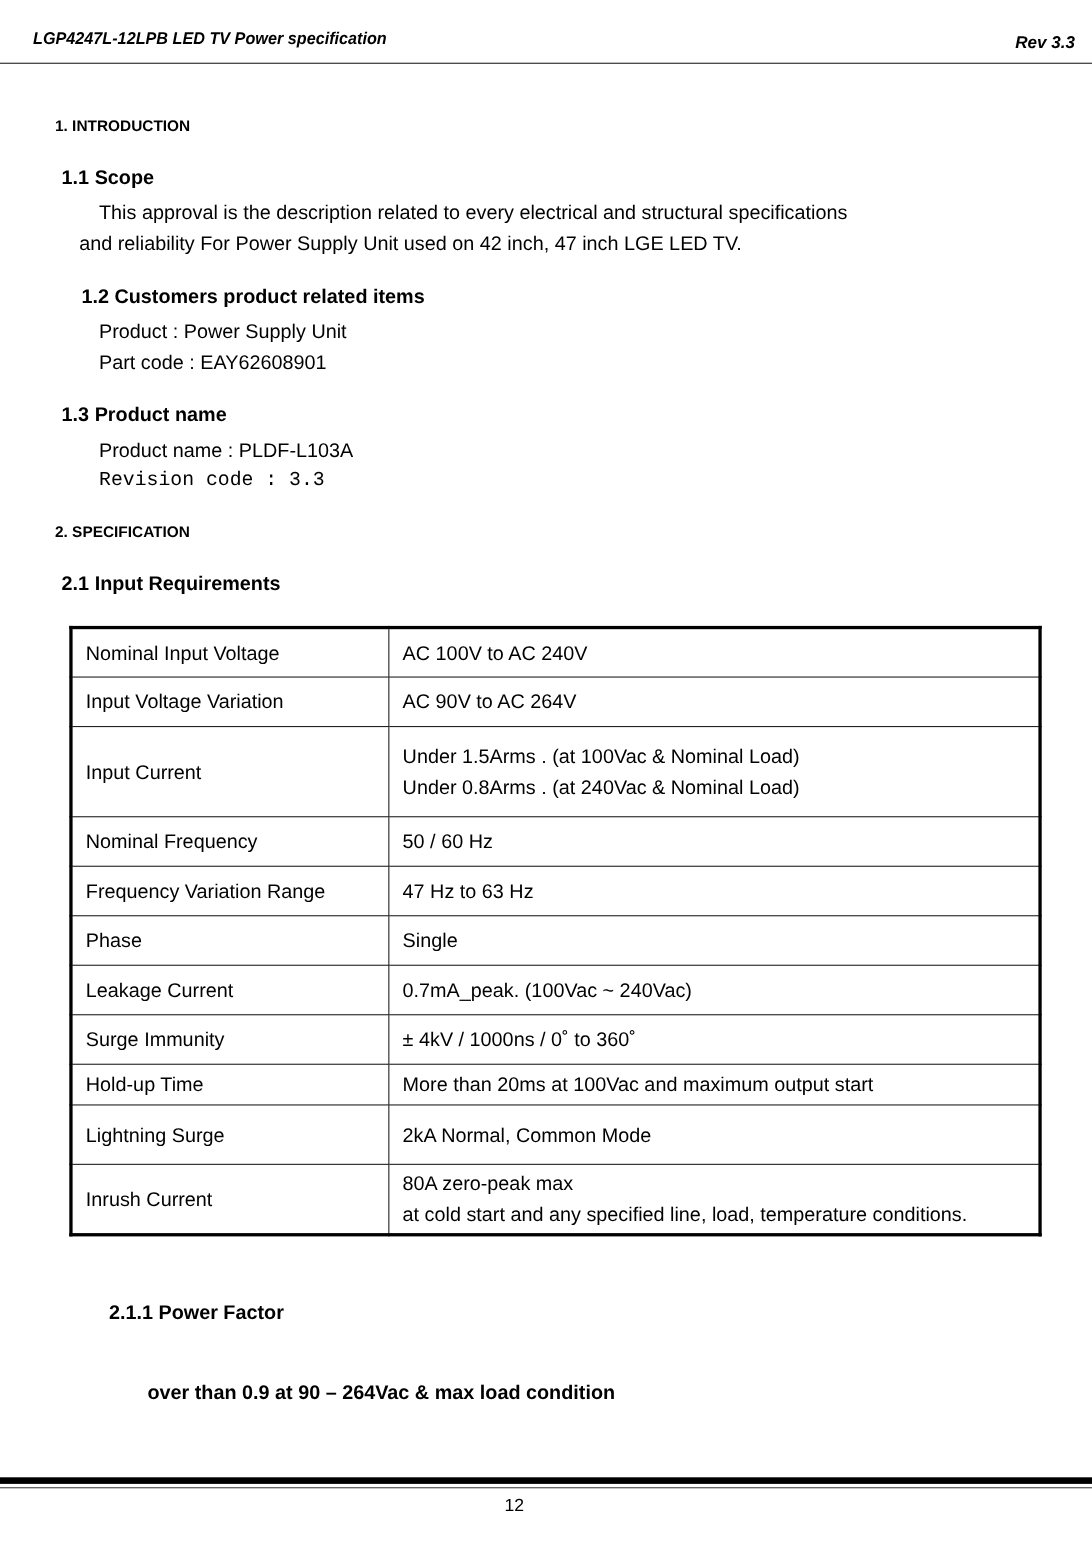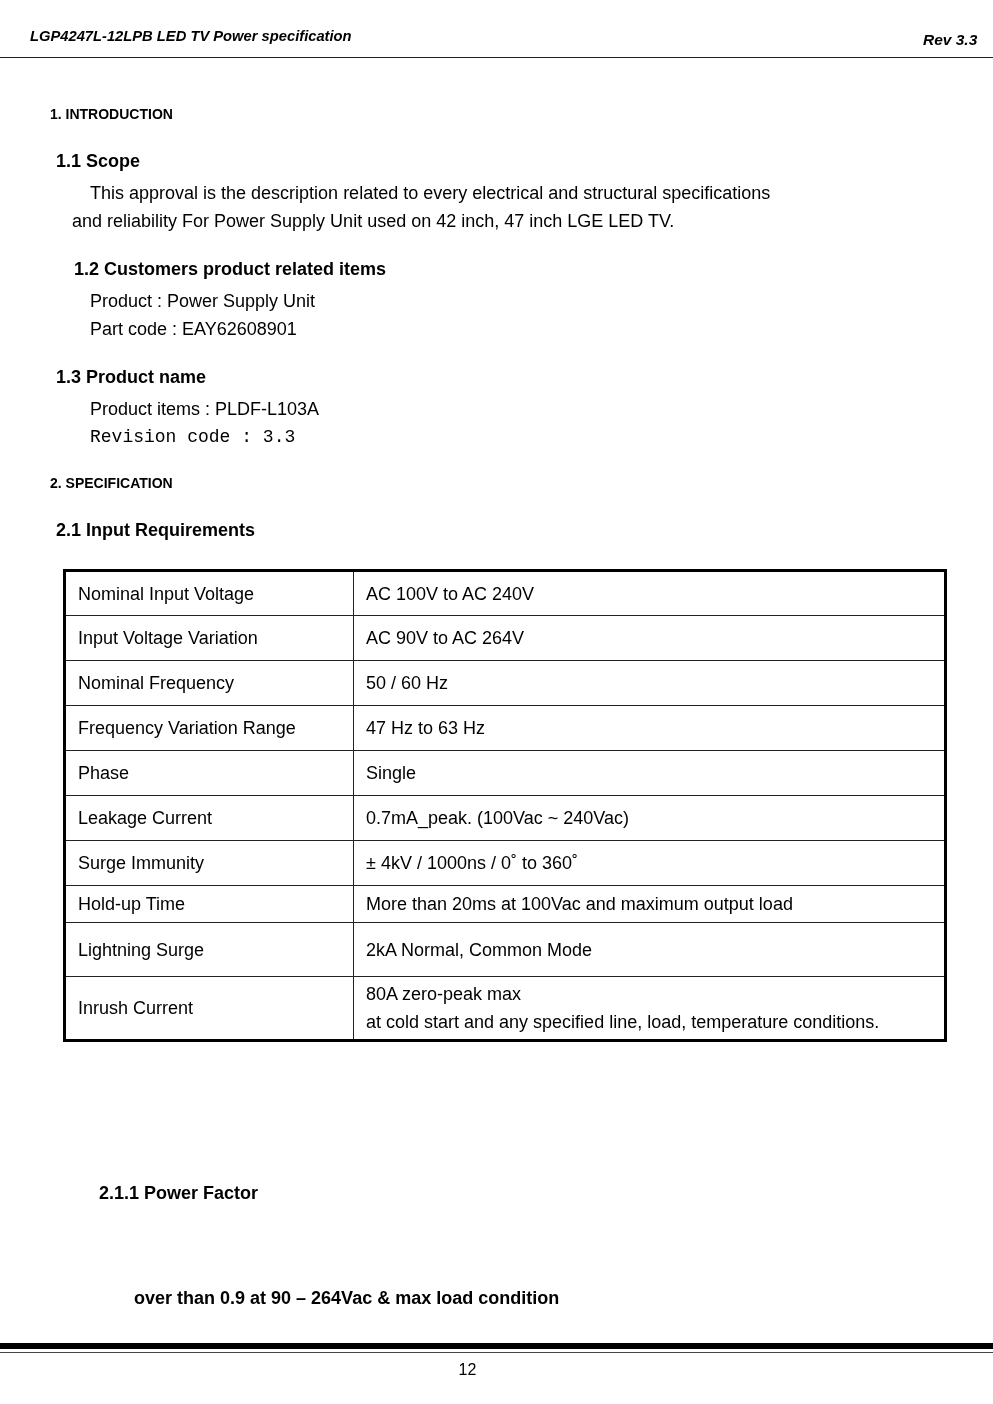--- a/index.html
+++ b/index.html
@@ -51,35 +51,42 @@
 
 <div class="abs h2" style="left:56px; top:151px;">1.1 Scope</div>
 <div class="abs body-text" style="left:90px; top:183px;">This approval is the description related to every electrical and structural specifications</div>
 <div class="abs body-text" style="left:72px; top:211px;">and reliability For Power Supply Unit  used on 42 inch, 47 inch LGE LED TV.</div>
 
 <div class="abs h2" style="left:56px; top:259px;margin-left:18px;">1.2 Customers product related items</div>
 <div class="abs body-text" style="left:90px; top:291px;">Product : Power Supply Unit</div>
 <div class="abs body-text" style="left:90px; top:319px;">Part code : EAY62608901</div>
 
 <div class="abs h2" style="left:56px; top:367px;">1.3 Product name</div>
-<div class="abs body-text" style="left:90px; top:399px;">Product items : PLDF-L103A</div>
+<div class="abs body-text" style="left:90px; top:399px;">Product name : PLDF-L103A</div>
 <div class="abs body-text" style="left:90px; top:427px;font-family:Liberation Mono, monospace;">Revision code : 3.3</div>
 
 <div class="abs h1" style="left:50px; top:475px;">2. SPECIFICATION</div>
 <div class="abs h2" style="left:56px; top:520px;">2.1 Input Requirements</div>
 
 <table class="spec">
   <tbody>
     <tr class="r-std">
       <td class="col1">Nominal Input Voltage</td>
       <td>AC 100V to AC 240V</td>
     </tr>
     <tr class="r-std">
       <td class="col1">Input Voltage Variation</td>
       <td>AC 90V to AC 264V</td>
+    </tr>
+    <tr class="r-tall">
+      <td class="col1">Input Current</td>
+      <td>
+        <div>Under 1.5Arms . (at 100Vac &amp; Nominal Load)</div>
+        <div>Under 0.8Arms . (at  240Vac &amp; Nominal Load)</div>
+      </td>
     </tr>
     <tr class="r-std">
       <td class="col1">Nominal Frequency</td>
       <td>50 / 60 Hz</td>
     </tr>
     <tr class="r-std">
       <td class="col1">Frequency Variation Range</td>
       <td>47 Hz to 63 Hz</td>
     </tr>
     <tr class="r-std">
@@ -89,34 +96,34 @@
     <tr class="r-std">
       <td class="col1">Leakage Current</td>
       <td>0.7mA_peak. (100Vac ~ 240Vac)</td>
     </tr>
     <tr class="r-std">
       <td class="col1">Surge Immunity</td>
       <td>± 4kV / 1000ns / 0˚ to 360˚</td>
     </tr>
     <tr class="r-short">
       <td class="col1">Hold-up Time</td>
-      <td>More than 20ms at 100Vac and maximum output load</td>
+      <td>More than 20ms at 100Vac and maximum output start</td>
     </tr>
     <tr class="r-std" style="height:54px;margin-top:26px;">
       <td class="col1">Lightning Surge</td>
       <td>2kA Normal, Common Mode</td>
     </tr>
     <tr class="r-inrush">
       <td class="col1">Inrush Current</td>
       <td>
         <div>80A  zero-peak max</div>
         <div>at cold start and any specified line, load, temperature conditions.</div>
       </td>
     </tr>
   </tbody>
 </table>
 
 <div class="abs h2" style="left:99px; top:1183px;">2.1.1 Power Factor</div>
-<div class="abs h2" style="left:134px; top:1288px;">over than 0.9 at 90 – 264Vac &amp; max load condition</div>
+<div class="abs h2" style="left:134px; top:1256px;">over than 0.9 at 90 – 264Vac &amp; max load condition</div>
 
 <div class="abs foot-rule1"></div>
 <div class="abs foot-rule2"></div>
 <div class="abs page-num">12</div>
 
 </body></html>

